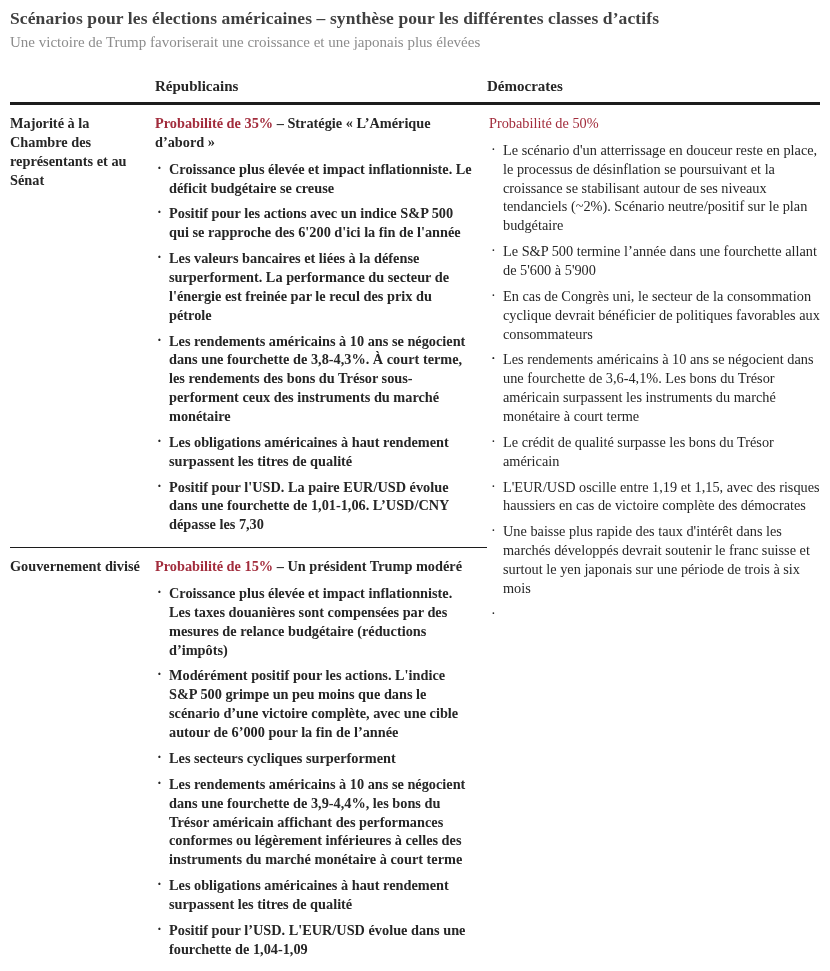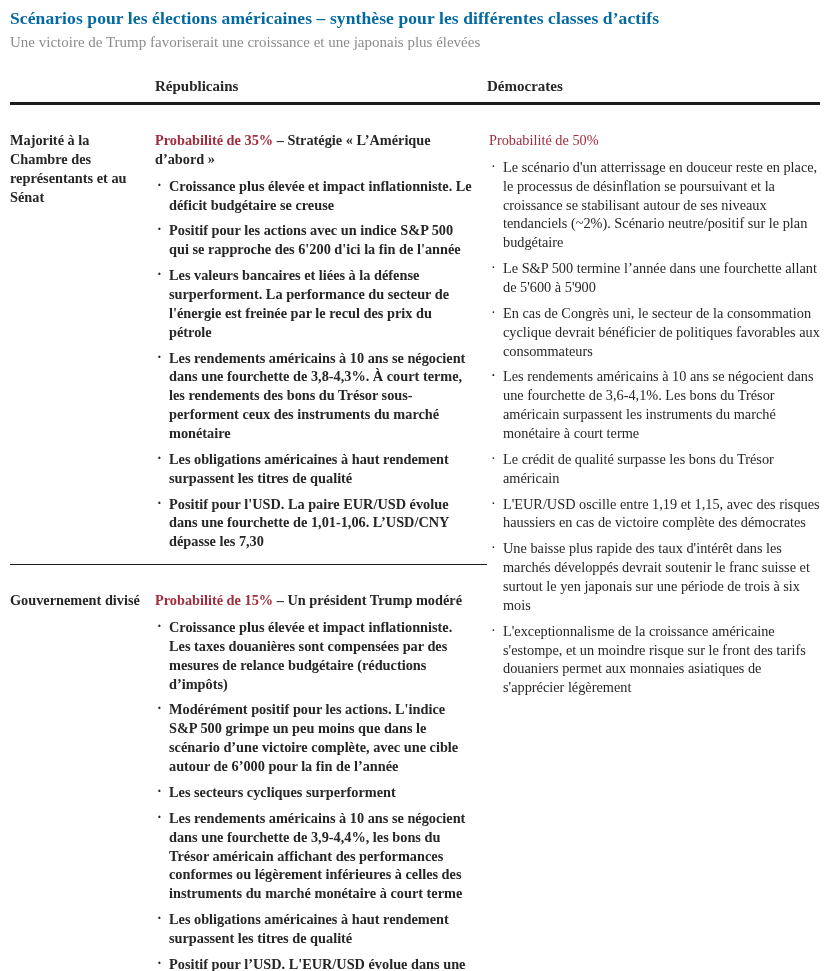--- a/index.html
+++ b/index.html
@@ -18,21 +18,21 @@
     font-family: "Liberation Serif", "DejaVu Serif", serif;
     color: var(--text);
     overflow: hidden;
   }
   .page { padding: 0 10px; }
 
   .doc-title {
     padding-top: 8px;
     font-size: 17.5px;
     font-weight: bold;
-    color: #0369a1;
+    color: #404040;
     letter-spacing: 0.1px;
   }
   .doc-subtitle {
     margin-top: 5px;
     font-size: 15px;
     color: var(--muted);
   }
 
   .colhead {
     display: grid;
@@ -46,21 +46,21 @@
     padding-bottom: 7px;
   }
 
   .grid {
     display: grid;
     grid-template-columns: 145px 332px 1fr;
   }
   .cell {
     font-size: 14.3px;
     line-height: 1.32;
-    padding-top: 26px;
+    padding-top: 9px;
     padding-bottom: 13px;
   }
   .cell.rep { padding-right: 14px; grid-column: 2; font-weight: bold; }
   .cell.dem { grid-column: 3; grid-row: 1 / 3; padding-left: 2px; }
   .cell.lab { grid-column: 1; font-weight: bold; padding-right: 12px; }
   .row2 { border-top: 1px solid var(--rule); }
 
   .prob { color: var(--accent); }
   .intro { color: var(--text); }
 
@@ -119,21 +119,21 @@
       <div><span class="prob">Probabilité de 50%</span></div>
       <div class="bullets">
         <div class="bullet"><span class="dot">·</span><span>Le scénario d'un atterrissage en douceur reste en place, le processus de désinflation se poursuivant et la croissance se stabilisant autour de ses niveaux tendanciels (~2%). Scénario neutre/positif sur le plan budgétaire</span></div>
         <div class="bullet"><span class="dot">·</span><span>Le S&amp;P 500 termine l’année dans une fourchette allant de 5'600 à 5'900</span></div>
         <div class="bullet"><span class="dot">·</span><span>En cas de Congrès uni, le secteur de la consommation cyclique devrait bénéficier de politiques favorables aux consommateurs</span></div>
         <div class="bullet"><span class="dot">·</span></div>
         <div class="bullet"><span class="dot">·</span><span>Les rendements américains à 10 ans se négocient dans une fourchette de 3,6-4,1%. Les bons du Trésor américain surpassent les instruments du marché monétaire à court terme</span></div>
         <div class="bullet"><span class="dot">·</span><span>Le crédit de qualité surpasse les bons du Trésor américain</span></div>
         <div class="bullet"><span class="dot">·</span><span>L'EUR/USD oscille entre 1,19 et 1,15, avec des risques haussiers en cas de victoire complète des démocrates</span></div>
         <div class="bullet"><span class="dot">·</span><span>Une baisse plus rapide des taux d'intérêt dans les marchés développés devrait soutenir le franc suisse et surtout le yen japonais sur une période de trois à six mois</span></div>
-        <div class="bullet"><span class="dot">·</span><span>L'exceptionnalisme de la croissance américaine s'estompe, et un moindre risque sur le front des tarifs douaniers permet aux monnaies asiatiques de s'apprécier légèrement</span></div>
+        <div class="bullet"><span class="dot">·</span></div>
       </div>
     </div>
 
     <div class="cell lab row2">Gouvernement divisé</div>
 
     <div class="cell rep row2">
       <div><span class="prob">Probabilité de 15%</span><span class="intro"> – Un président Trump modéré</span></div>
       <div class="bullets">
         <div class="bullet"><span class="dot">·</span><span>Croissance plus élevée et impact inflationniste. Les taxes douanières sont compensées par des mesures de relance budgétaire (réductions d’impôts)</span></div>
         <div class="bullet"><span class="dot">·</span><span>Modérément positif pour les actions. L'indice S&amp;P 500 grimpe un peu moins que dans le scénario d’une victoire complète, avec une cible autour de 6’000 pour la fin de l’année</span></div>

